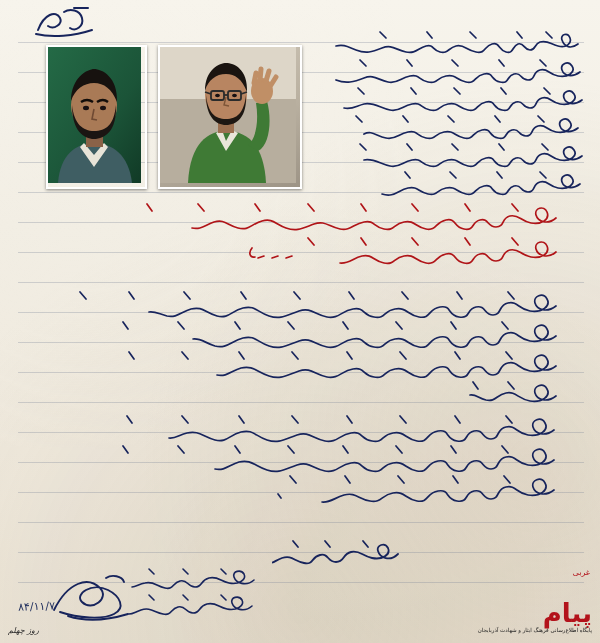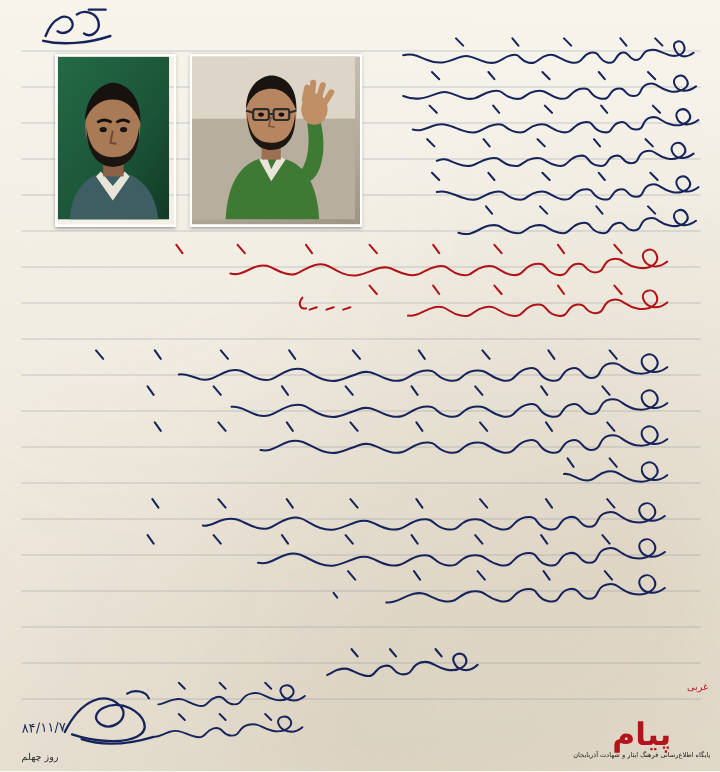--- a/index.html
+++ b/index.html
@@ -74,41 +74,43 @@
     position: absolute;
     right: 8px; top: 600px;
     text-align: center;
   }
   .logo-mark {
     font-size: 26px;
     color: #b3131b;
     line-height: 1;
     font-weight: bold;
     letter-spacing: -2px;
+    text-align: right;
   }
   .logo-sub {
     font-size: 5.5px;
     color: #1c1c1c;
     letter-spacing: .1px;
     white-space: nowrap;
     margin-top: 1px;
   }
   .logo-word {
     position: absolute;
     right: 10px; top: 568px;
     font-size: 8px;
     color: #b3131b;
     white-space: nowrap;
   }
   #footer-left {
     position: absolute;
-    left: 18px; top: 626px;
+    left: 8px; top: 626px;
     font-size: 8px;
     color: #2a2a2a;
     white-space: nowrap;
+    font-style: italic;
   }
   #date-left {
     position: absolute;
     left: 18px; top: 600px;
     font-size: 11px;
     color: #1a2a5a;
     white-space: nowrap;
     transform: rotate(-2deg);
   }
   .hw {

